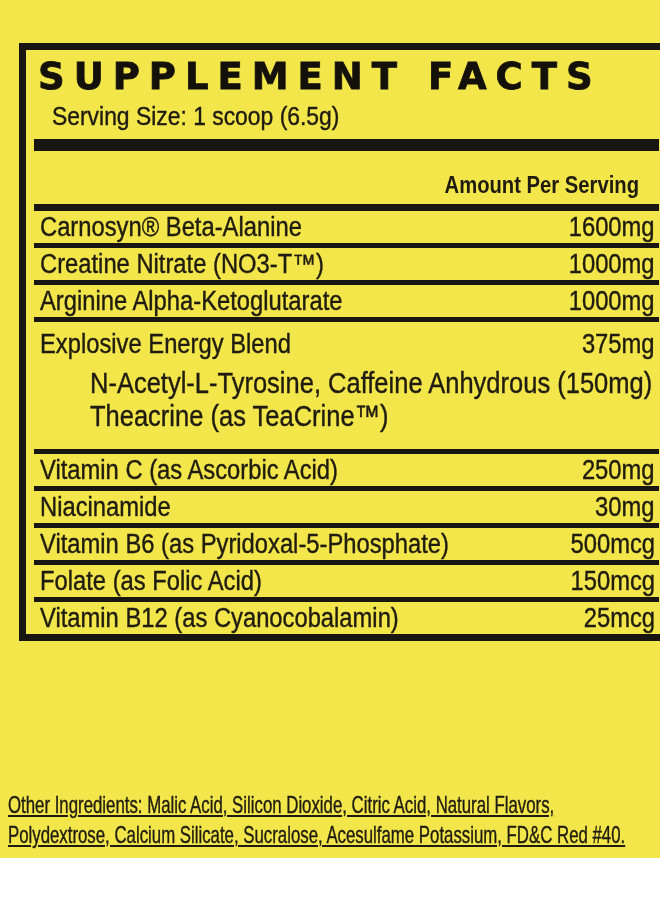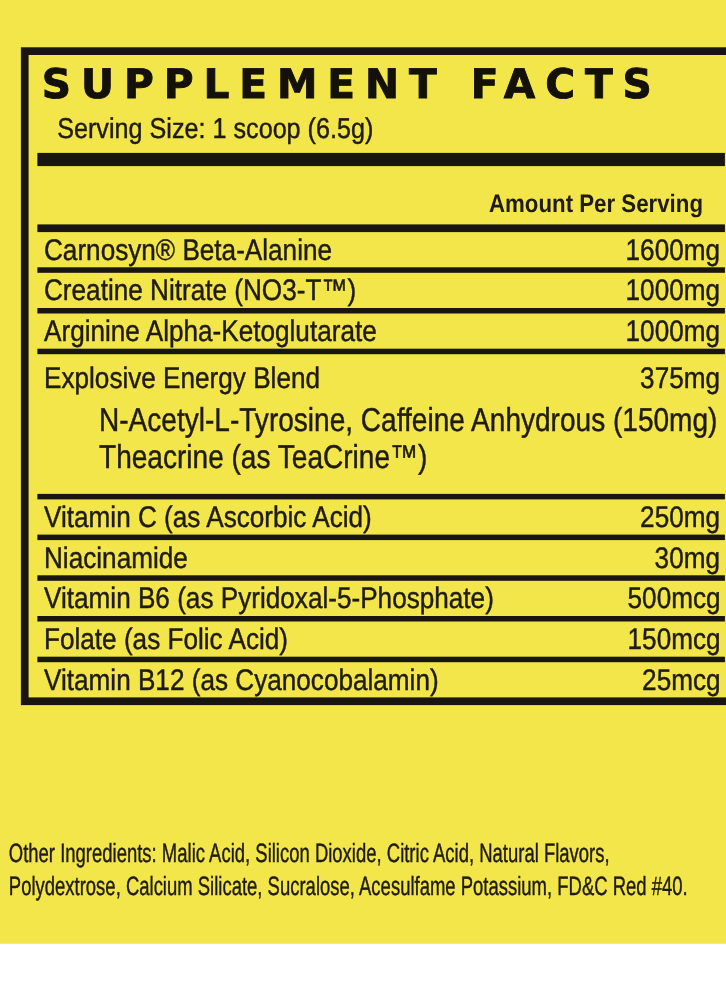--- a/index.html
+++ b/index.html
@@ -58,21 +58,21 @@
   }
   .cname{
     display:inline-block;white-space:nowrap;
     transform:scaleX(0.88);transform-origin:0 50%;
   }
   .camt{
     display:inline-block;white-space:nowrap;
     transform:scaleX(0.88);transform-origin:100% 50%;
   }
   .other{
-    position:absolute;left:8px;top:762px;width:648px;
+    position:absolute;left:8px;top:790px;width:648px;text-decoration:underline;
     -webkit-text-stroke:0.4px currentColor;
   }
   .other-line{
     font-size:24px;line-height:30px;white-space:nowrap;
     transform:scaleX(0.70);transform-origin:0 50%;
   }
 </style>
 </head>
 <body>
 

